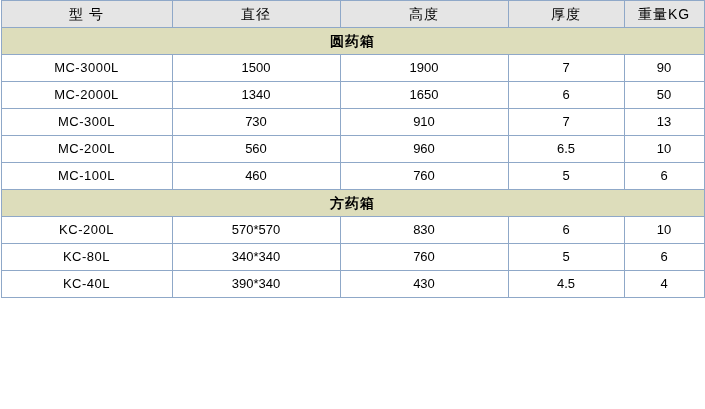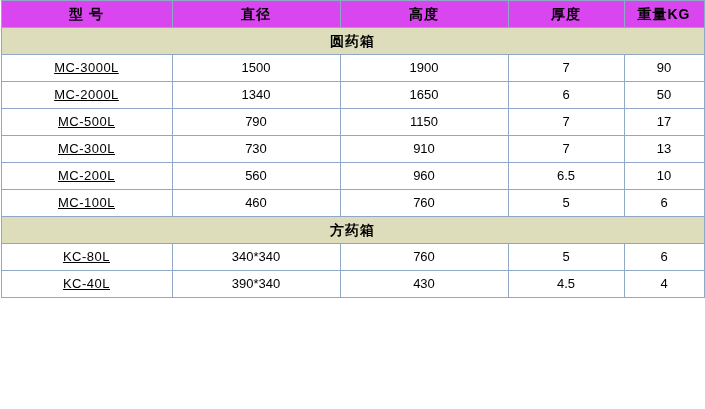--- a/index.html
+++ b/index.html
@@ -31,38 +31,37 @@
     border: 1px solid #8fa8c8;
     text-align: center;
     vertical-align: middle;
     height: 26px;
     padding: 0 2px;
     line-height: 26px;
     white-space: nowrap;
     overflow: hidden;
   }
   #spec-table thead th {
-    background: #d946ef;
-    font-weight: bold;
+    background: #e5e5e5;
+    font-weight: normal;
     font-size: 14px;
     letter-spacing: 1px;
   }
   .group-row td {
     background: #ddddbb;
     font-weight: bold;
     font-size: 14px;
     letter-spacing: 1px;
   }
   .data-row td {
     background: #ffffff;
     font-size: 13px;
   }
   .data-row td.model {
     letter-spacing: 0.5px;
-    text-decoration: underline;
   }
 </style>
 </head>
 <body>
 
 <table id="spec-table">
   <colgroup>
     <col class="c0">
       <col class="c1">
       <col class="c2">
@@ -92,27 +91,20 @@
       <td>90</td>
     </tr>
     <tr class="data-row">
       <td class="model">MC-2000L</td>
       <td>1340</td>
       <td>1650</td>
       <td>6</td>
       <td>50</td>
     </tr>
     <tr class="data-row">
-      <td class="model">MC-500L</td>
-      <td>790</td>
-      <td>1150</td>
-      <td>7</td>
-      <td>17</td>
-    </tr>
-    <tr class="data-row">
       <td class="model">MC-300L</td>
       <td>730</td>
       <td>910</td>
       <td>7</td>
       <td>13</td>
     </tr>
     <tr class="data-row">
       <td class="model">MC-200L</td>
       <td>560</td>
       <td>960</td>
@@ -125,20 +117,27 @@
       <td>760</td>
       <td>5</td>
       <td>6</td>
     </tr>
 
     <tr class="group-row">
       <td colspan="5">方药箱</td>
     </tr>
 
     <tr class="data-row">
+      <td class="model">KC-200L</td>
+      <td>570*570</td>
+      <td>830</td>
+      <td>6</td>
+      <td>10</td>
+    </tr>
+    <tr class="data-row">
       <td class="model">KC-80L</td>
       <td>340*340</td>
       <td>760</td>
       <td>5</td>
       <td>6</td>
     </tr>
     <tr class="data-row">
       <td class="model">KC-40L</td>
       <td>390*340</td>
       <td>430</td>

